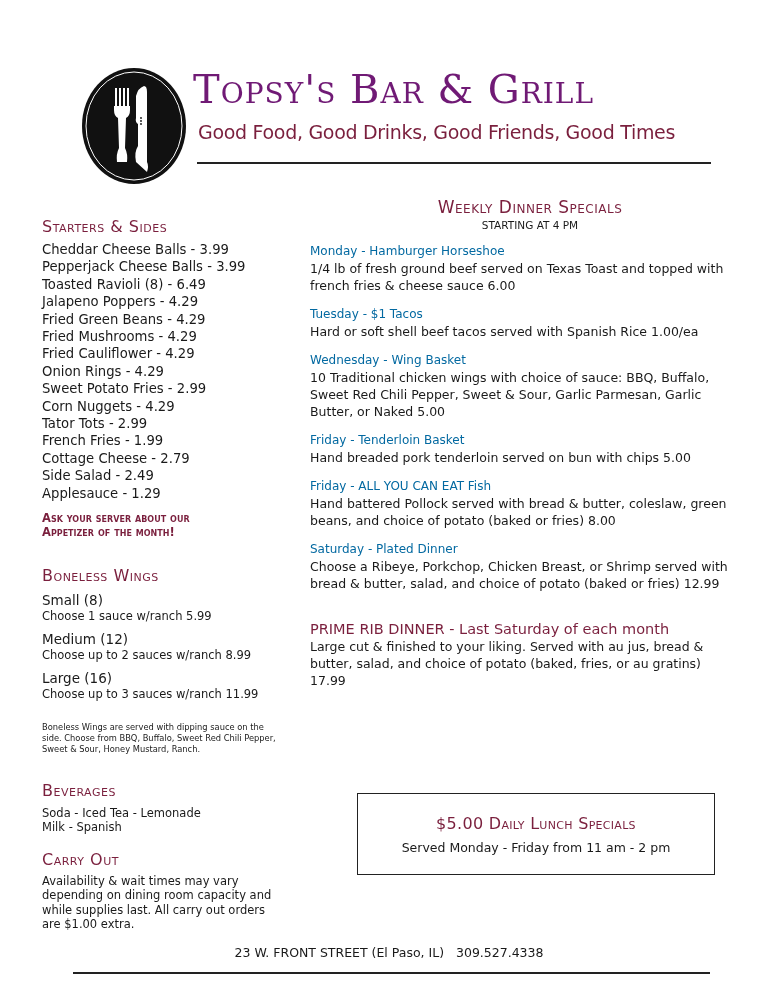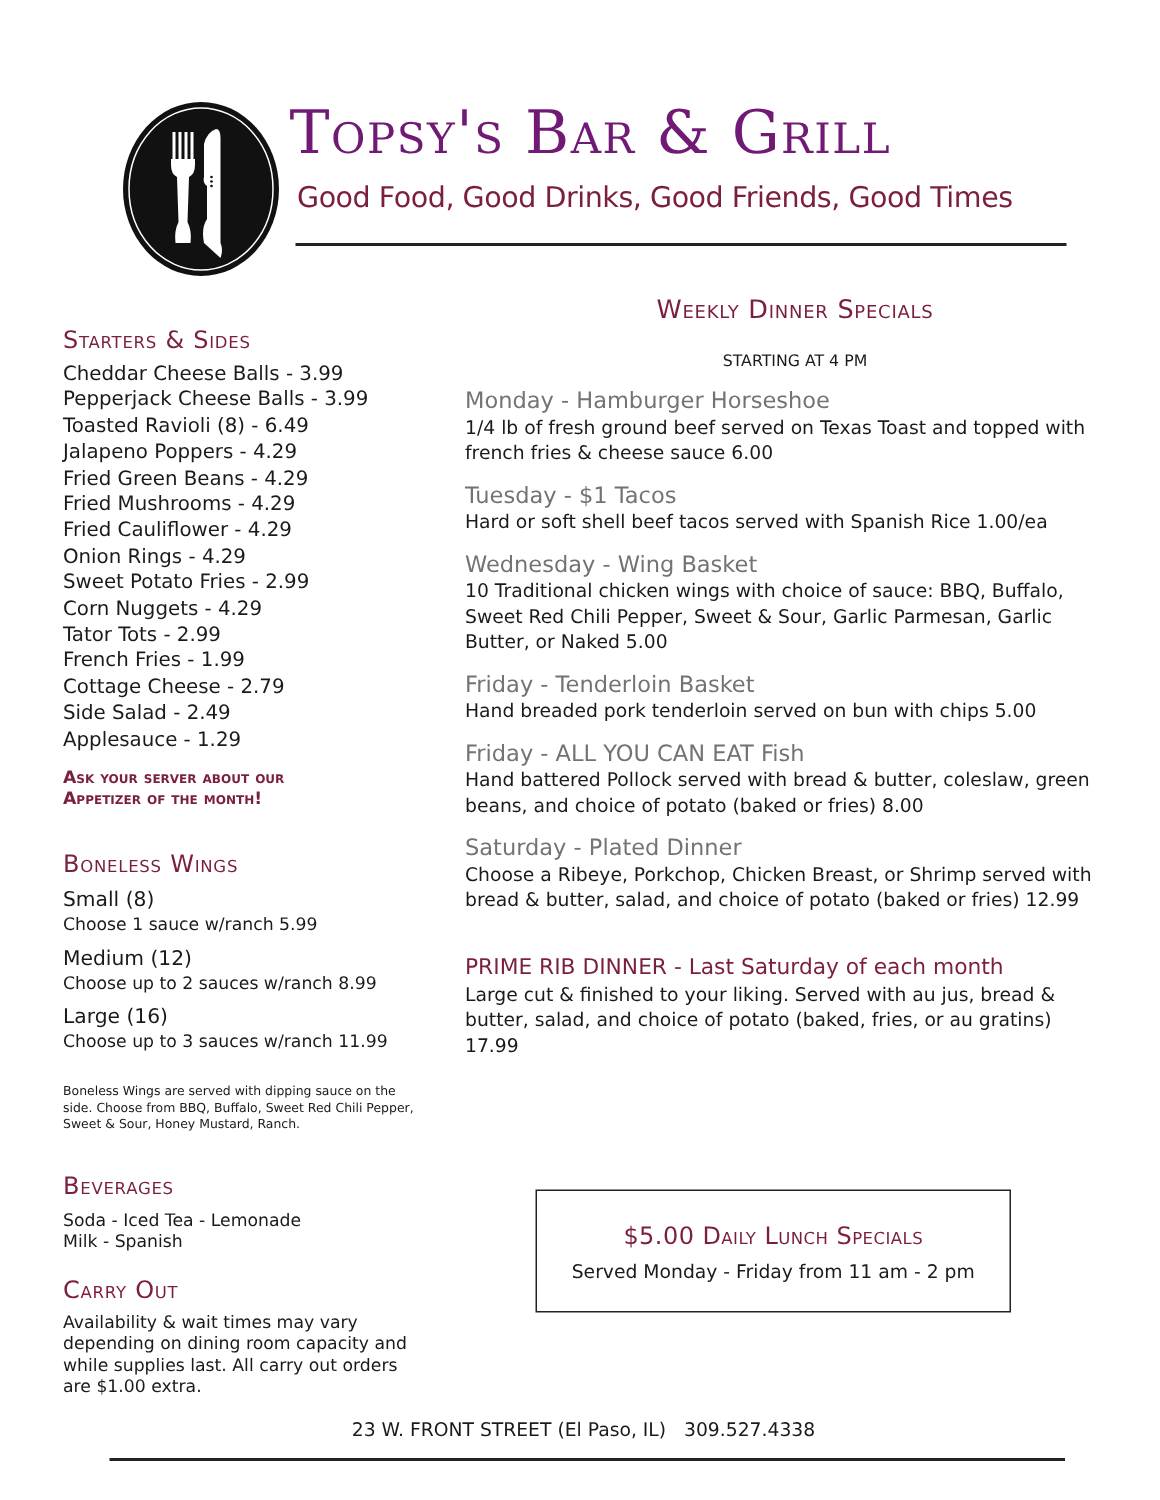--- a/index.html
+++ b/index.html
@@ -27,29 +27,29 @@
 
     .bev-head { margin-top: 26px; }
     .bev-line { font-size: 11.5px; line-height: 14px; }
     .bev-lines { margin-top: 6px; }
     .carry-head { margin-top: 16px; }
     .carry-text { margin-top: 5px; font-size: 11.5px; line-height: 14.3px; }
 
     
     .right { position: absolute; left: 310px; top: 197px; width: 420px; }
     .specials-title { text-align: center; font-variant: small-caps; color: #7a1f3d; font-size: 17px; letter-spacing: 0.5px; padding-left: 20px; }
-    .specials-sub { text-align: center; font-size: 10.5px; margin-top: 18px; padding-left: 20px; }
+    .specials-sub { text-align: center; font-size: 10.5px; margin-top: 2px; padding-left: 20px; }
     .special { margin-top: 11px; }
     .special:first-of-type { margin-top: 14px; }
-    .special-name { font-size: 15px; line-height: 18px; color: #737373; white-space: nowrap; }
+    .special-name { font-size: 12px; line-height: 18px; color: #0369a1; white-space: nowrap; }
     .special-desc { font-size: 12.5px; line-height: 17px; }
     .prime { margin-top: 28px; }
     .prime-head { font-size: 14.5px; line-height: 18px; color: #7a1f3d; white-space: nowrap; }
 
-    .lunch-box { position: absolute; left: 357px; top: 793px; width: 317px; height: 82px; border: 1.5px solid #222; text-align: center; }
+    .lunch-box { position: absolute; left: 357px; top: 793px; width: 358px; height: 82px; border: 1.5px solid #222; text-align: center; }
     .lunch-title { margin-top: 20px; font-variant: small-caps; color: #7a1f3d; font-size: 16px; letter-spacing: 0.3px; }
     .lunch-sub { margin-top: 7px; font-size: 12.5px; }
 
     .footer-addr { position: absolute; left: 0; width: 773px; top: 945px; text-align: center; font-size: 12.5px; padding-left: 5px; }
     .footer-rule { position: absolute; left: 73px; top: 972px; width: 637px; height: 2px; background: #222; }
   </style>
 </head>
 <body>
 
 <div class="logo">

